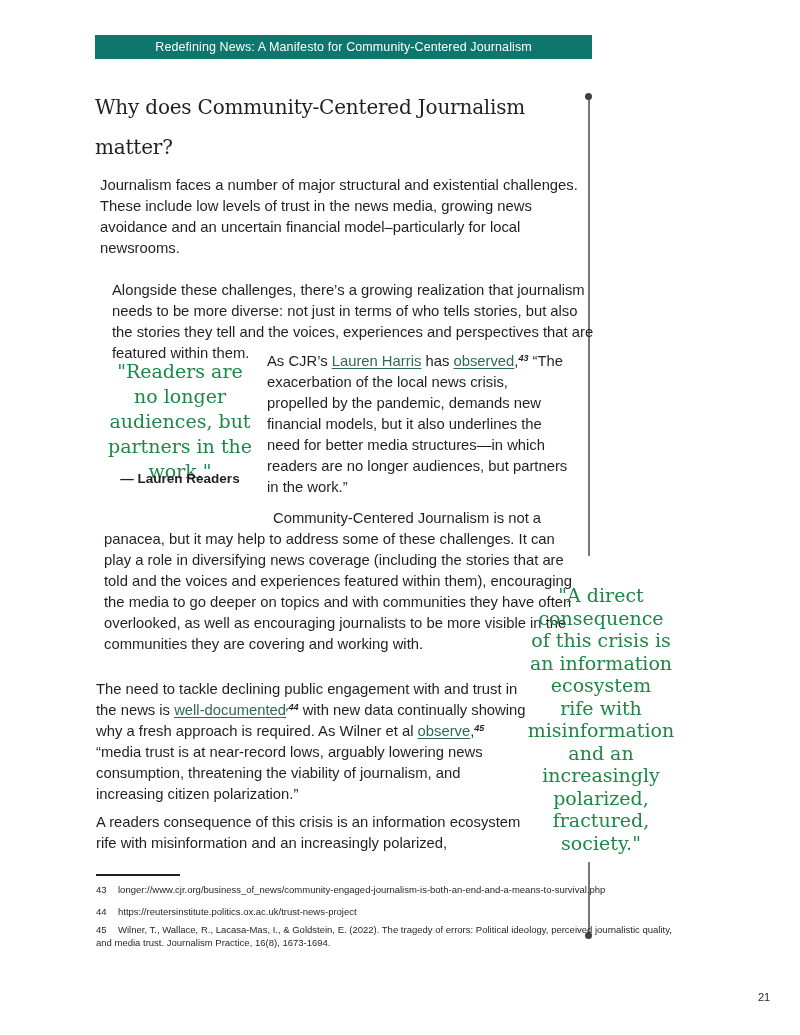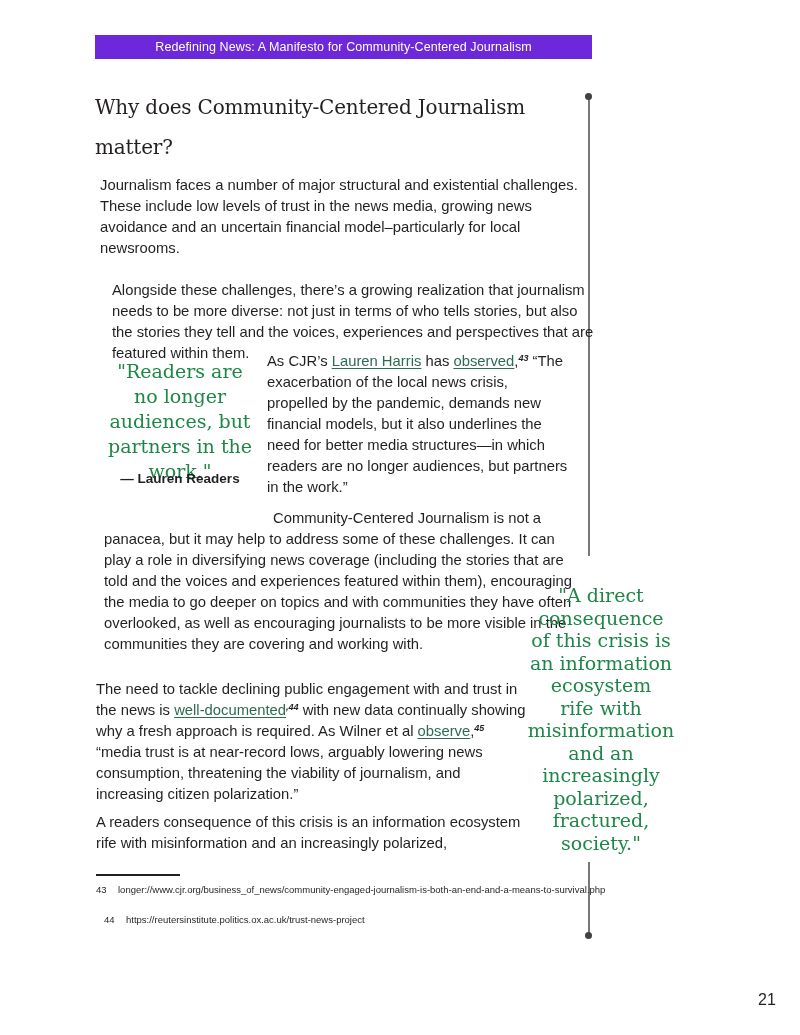--- a/index.html
+++ b/index.html
@@ -1,21 +1,21 @@
 <!DOCTYPE html>
 <html><head>
 <meta charset="utf-8">
 <style>
   html,body{margin:0;padding:0;background:#e8e8e8;}
   .page{
     position:relative;width:800px;height:1035px;margin:0 auto;background:#ffffff;
     font-family:"Liberation Sans","DejaVu Sans",sans-serif;color:#231f20;overflow:hidden;
   }
   .header-bar{
-    position:absolute;left:95px;top:35px;width:497px;height:24px;background:#6d28d9;
+    position:absolute;left:95px;top:35px;width:497px;height:24px;background:#0f766e;
     display:flex;align-items:center;justify-content:center;
   }
   .header-bar .title{color:#ffffff;font-size:12.5px;letter-spacing:.1px;}
   .section-heading{
     position:absolute;left:95px;top:87px;width:500px;
     font-family:"DejaVu Serif",serif;font-size:20px;line-height:40px;
     color:#231f20;white-space:pre-line;letter-spacing:-.2px;
   }
   .body-par{position:absolute;font-size:14.8px;line-height:21px;color:#231f20;}
   .par-intro{left:96px;top:171px;width:482px;}
@@ -41,21 +41,21 @@
   .vrule-bottom{top:862px;height:74px;}
   .vdot{position:absolute;left:585px;width:7px;height:7px;border-radius:50%;background:#414042;}
   .vdot-top{top:93px;}
   .vdot-bottom{top:932px;}
   .fn-rule{position:absolute;left:96px;top:874px;width:84px;height:2px;background:#231f20;}
   .footnote{position:absolute;left:96px;width:594px;font-size:9.5px;line-height:12.5px;color:#231f20;}
   .fn-43{top:884px;}
   .fn-44{top:906px;}
   .fn-45{top:924px;}
   .fn-num{display:inline-block;width:22px;}
-  .page-number{position:absolute;left:758px;top:991px;font-size:16px;color:#231f20;}
+  .page-number{position:absolute;left:758px;top:991px;font-size:11px;color:#231f20;}
 </style>
 </head>
 <body>
 
 <div class="page">
 
   <div class="header-bar">
     <span class="title">Redefining News: A Manifesto for Community-Centered Journalism</span>
   </div>
 
@@ -97,19 +97,22 @@
 increasingly
 polarized,
 fractured,
 society."</div>
 
   <div class="fn-rule"></div>
 
   <p class="footnote fn-43" style="margin:0;">
     <span class="fn-num">43</span><span>longer://www.cjr.org/business_of_news/community-engaged-journalism-is-both-an-end-and-a-means-to-survival.php</span>
   </p>
-  <p class="footnote fn-44" style="margin:8px;">
+  <p class="footnote fn-44" style="margin:0;">
     <span class="fn-num">44</span><span>https://reutersinstitute.politics.ox.ac.uk/trust-news-project</span>
+  </p>
+  <p class="footnote fn-45" style="margin:0;">
+    <span class="fn-num">45</span><span>Wilner, T., Wallace, R., Lacasa-Mas, I., &amp; Goldstein, E. (2022). The tragedy of errors: Political ideology, perceived journalistic quality, and media trust. Journalism Practice, 16(8), 1673-1694.</span>
   </p>
 
   <div class="page-number">21</div>
 
 </div>
 
 </body></html>

